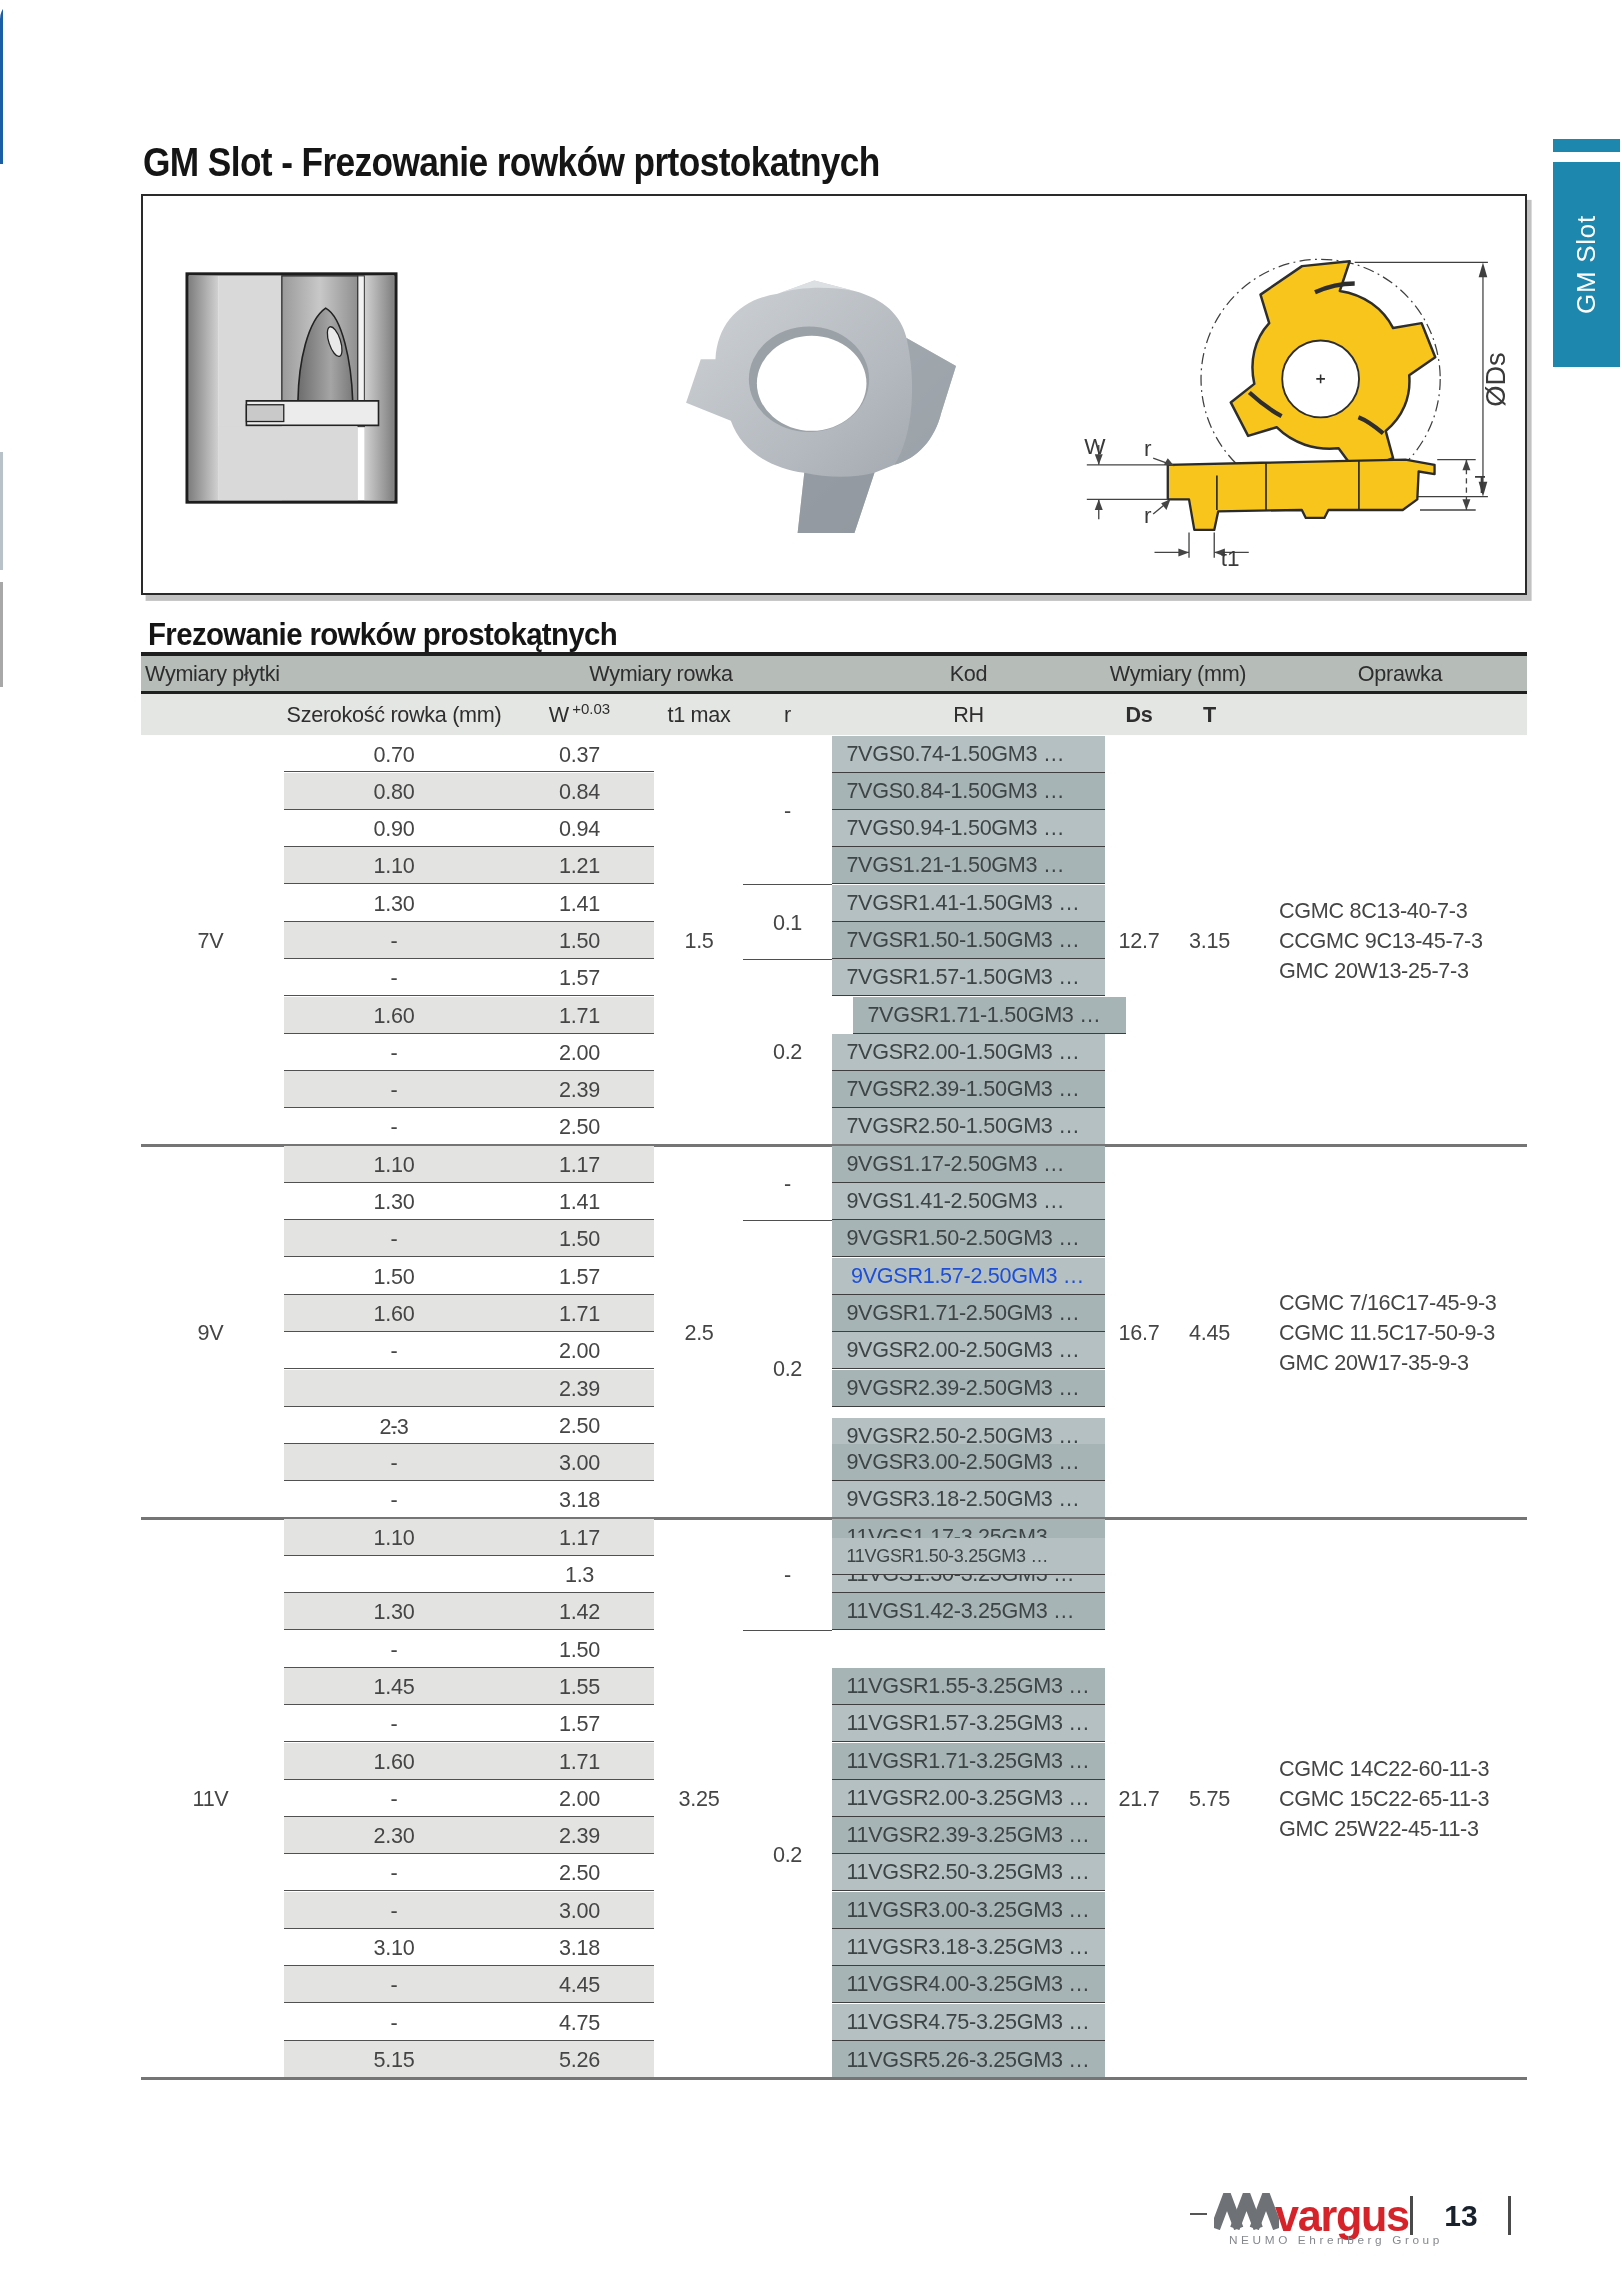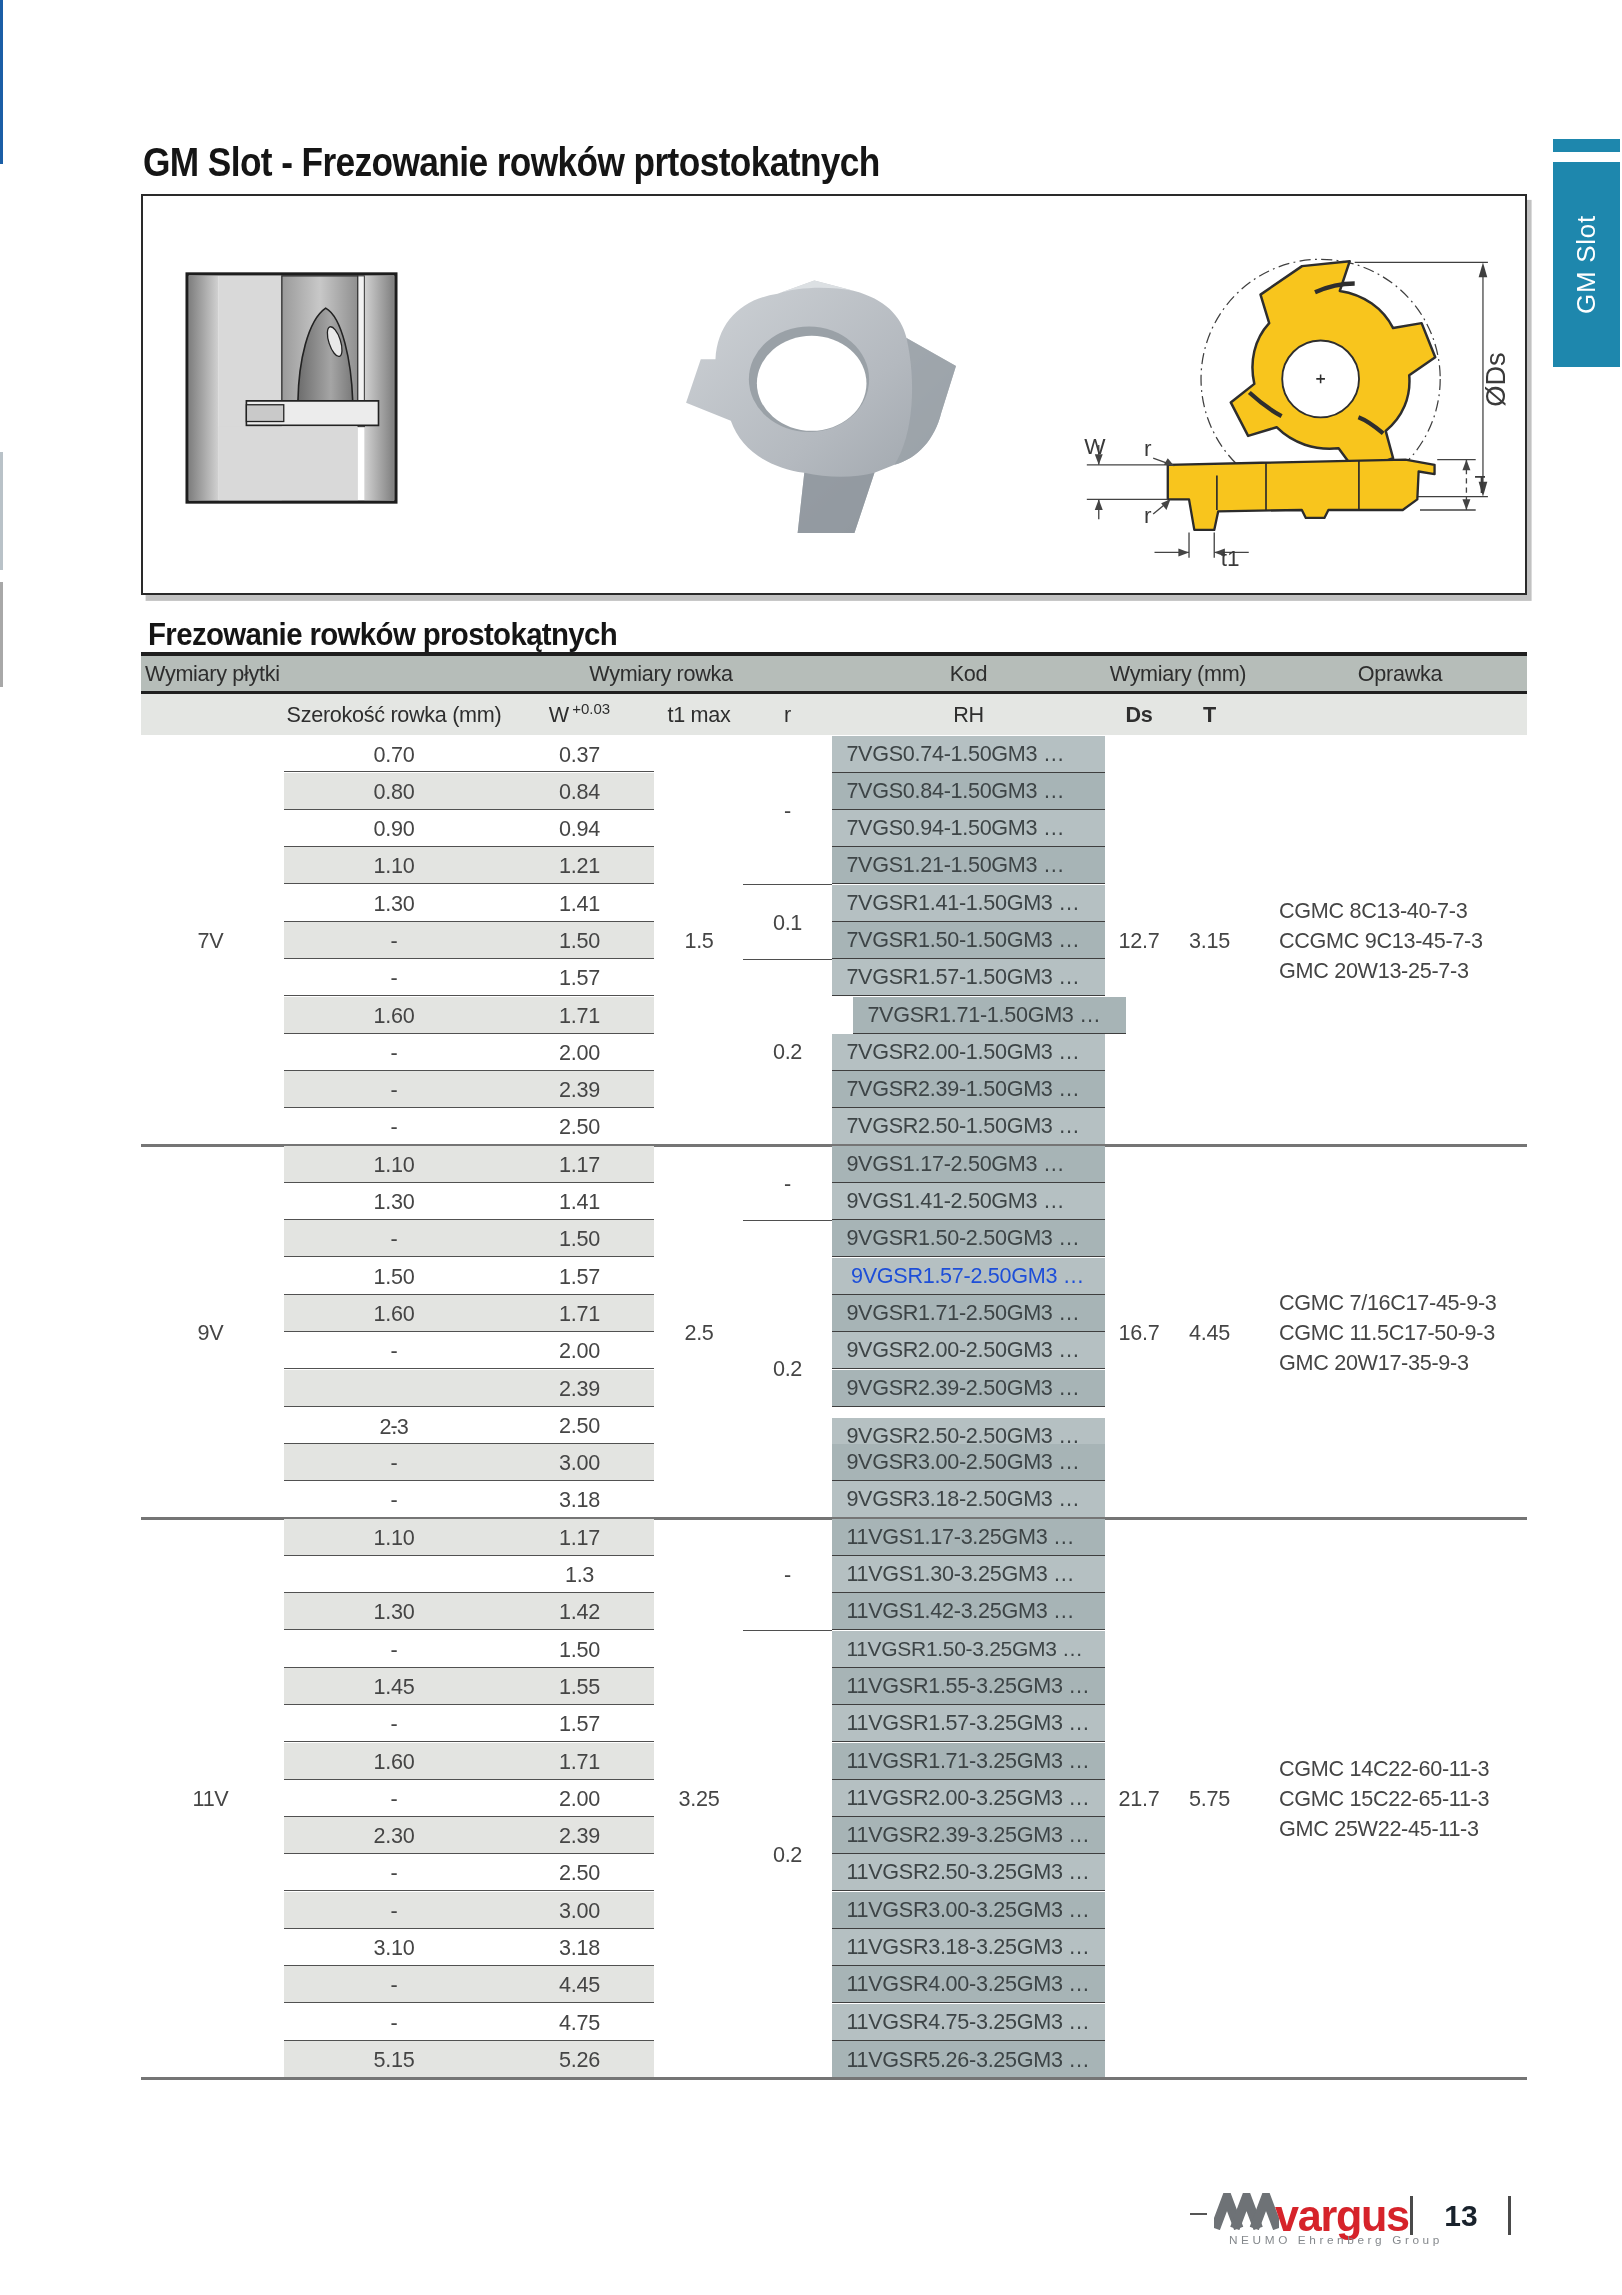--- a/index.html
+++ b/index.html
@@ -1,17 +1,17 @@
 <!DOCTYPE html>
 <html style="--tab-teal: #1e87ad; --logo-red: #d6232a; --insert-yellow: #f8c51d; --header-band: #b6bdb9; --subheader-band: #e4e6e3; --row-shade: #e3e4e1; --code-light: #b5c0c2; --code-dark: #a7b4b6; --edge-blue: #1b5ea6;font-size:10.5px"><head>
 <meta charset="utf-8">
 <style>
   html,body{margin:0;padding:0;background:#ffffff;}
   #page{position:relative;width:1623px;height:2295px;background:#fff;overflow:hidden;
-        font-family:"Liberation Sans",sans-serif;}
+        font-family:"Liberation Sans",sans-serif;border-radius:19px;}
   .abs{position:absolute;}
   .cell{position:absolute;display:flex;align-items:center;justify-content:center;
         font-size:21.6px;color:#454545;letter-spacing:-0.3px;white-space:nowrap;}
   .cell.left{justify-content:flex-start;}
   .hdr1{font-size:21.6px;color:#2e2e2e;}
   .hdr2{font-size:21.6px;color:#2e2e2e;}
   .bold{font-weight:bold;}
   #page-title{position:absolute;left:143px;top:139px;font-size:41px;font-weight:bold;color:#151515;
         letter-spacing:-0.7px;transform:scaleX(0.86);transform-origin:left center;white-space:nowrap;}
   #section-title{position:absolute;left:148px;top:616px;font-size:32px;font-weight:bold;color:#151515;
@@ -317,21 +317,21 @@
       <div class="cell" style="left: 504px; top: 1556px; width: 151px; height: 37px;">1.3</div>
       <div class="abs" style="left: 832px; top: 1556px; width: 273px; height: 37px; background: var(--code-light); box-sizing: border-box; display: flex; align-items: center; padding-left: 14.4px; font-size: 21.6px; color: rgb(61, 68, 70); letter-spacing: -0.3px; white-space: nowrap; border-bottom: 1.3px solid rgb(62, 62, 62);">11VGS1.30-3.25GM3 …</div>
       <div class="abs" style="left: 284px; top: 1593px; width: 370px; height: 37px; background: var(--row-shade);"></div>
       <div class="abs" style="left: 284px; top: 1629px; width: 370px; height: 1.3px; background: rgb(81, 81, 81);"></div>
       <div class="cell" style="left: 284px; top: 1593px; width: 220px; height: 37px;">1.30</div>
       <div class="cell" style="left: 504px; top: 1593px; width: 151px; height: 37px;">1.42</div>
       <div class="abs" style="left: 832px; top: 1593px; width: 273px; height: 37px; background: var(--code-dark); box-sizing: border-box; display: flex; align-items: center; padding-left: 14.4px; font-size: 21.6px; color: rgb(61, 68, 70); letter-spacing: -0.3px; white-space: nowrap; border-bottom: 1.3px solid rgb(62, 62, 62);">11VGS1.42-3.25GM3 …</div>
       <div class="abs" style="left: 284px; top: 1667px; width: 370px; height: 1.3px; background: rgb(81, 81, 81);"></div>
       <div class="cell" style="left: 284px; top: 1631px; width: 220px; height: 37px;">-</div>
       <div class="cell" style="left: 504px; top: 1631px; width: 151px; height: 37px;">1.50</div>
-      <div class="abs" style="left: 832px; top: 1631px; width: 273px; height: 37px; background: var(--code-light); box-sizing: border-box; display: flex; align-items: center; padding-left: 14.4px; font-size: 21px; color: rgb(61, 68, 70); letter-spacing: -0.3px; white-space: nowrap; border-bottom: 1.3px solid rgb(62, 62, 62);">11VGSR1.50-3.25GM3 …</div>
+      <div class="abs" style="left: 832px; top: 1538px; width: 273px; height: 37px; background: var(--code-light); box-sizing: border-box; display: flex; align-items: center; padding-left: 14.4px; font-size: 18px; color: rgb(61, 68, 70); letter-spacing: -0.3px; white-space: nowrap; border-bottom: 1.3px solid rgb(62, 62, 62);">11VGSR1.50-3.25GM3 …</div>
       <div class="abs" style="left: 284px; top: 1668px; width: 370px; height: 37px; background: var(--row-shade);"></div>
       <div class="abs" style="left: 284px; top: 1704px; width: 370px; height: 1.3px; background: rgb(81, 81, 81);"></div>
       <div class="cell" style="left: 284px; top: 1668px; width: 220px; height: 37px;">1.45</div>
       <div class="cell" style="left: 504px; top: 1668px; width: 151px; height: 37px;">1.55</div>
       <div class="abs" style="left: 832px; top: 1668px; width: 273px; height: 37px; background: var(--code-dark); box-sizing: border-box; display: flex; align-items: center; padding-left: 14.4px; font-size: 21.6px; color: rgb(61, 68, 70); letter-spacing: -0.3px; white-space: nowrap; border-bottom: 1.3px solid rgb(62, 62, 62);">11VGSR1.55-3.25GM3 …</div>
       <div class="abs" style="left: 284px; top: 1741px; width: 370px; height: 1.3px; background: rgb(81, 81, 81);"></div>
       <div class="cell" style="left: 284px; top: 1705px; width: 220px; height: 37px;">-</div>
       <div class="cell" style="left: 504px; top: 1705px; width: 151px; height: 37px;">1.57</div>
       <div class="abs" style="left: 832px; top: 1705px; width: 273px; height: 37px; background: var(--code-light); box-sizing: border-box; display: flex; align-items: center; padding-left: 14.4px; font-size: 21.6px; color: rgb(61, 68, 70); letter-spacing: -0.3px; white-space: nowrap; border-bottom: 1.3px solid rgb(62, 62, 62);">11VGSR1.57-3.25GM3 …</div>
       <div class="abs" style="left: 284px; top: 1743px; width: 370px; height: 37px; background: var(--row-shade);"></div>

